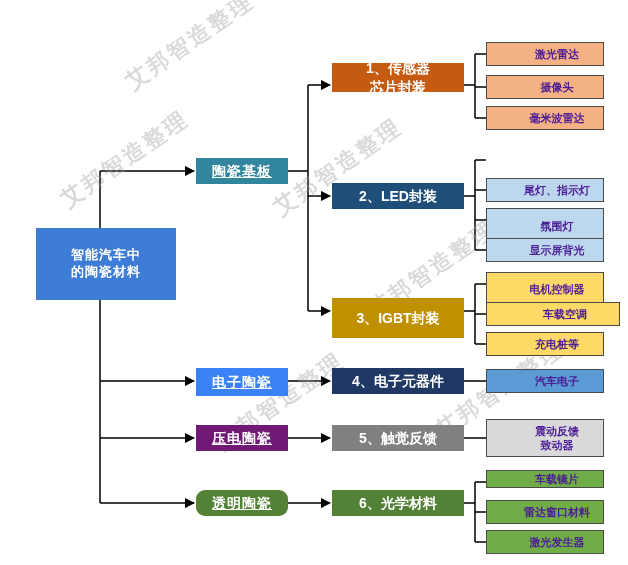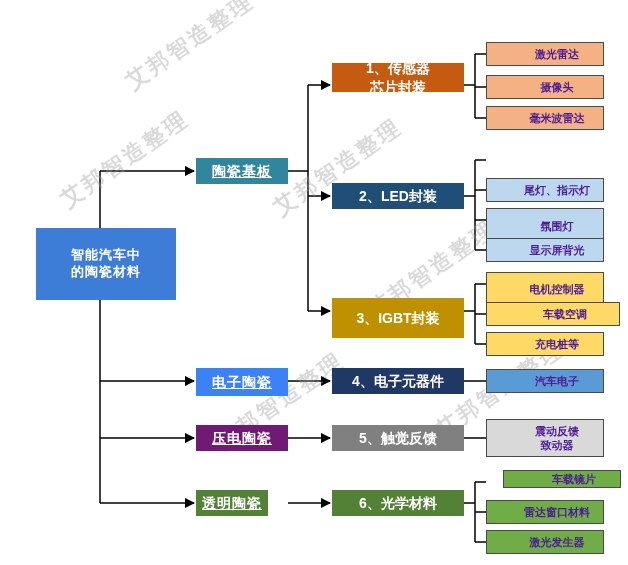--- a/index.html
+++ b/index.html
@@ -103,21 +103,21 @@
   <div class="watermark" style="left:362px;top:300px">艾邦智造整理</div>
   <div class="watermark" style="left:210px;top:432px">艾邦智造整理</div>
   <div class="watermark" style="left:430px;top:420px">艾邦智造整理</div>
 
   <div class="node root-node" style="left: 36px; top: 228px; width: 140px; height: 72px; background: rgb(62, 125, 215);">智能汽车中
 的陶瓷材料</div>
 
   <div class="node lvl2" style="left: 196px; top: 158px; width: 92px; height: 26px; background: rgb(49, 133, 156);">陶瓷基板</div>
   <div class="node lvl2" style="left: 196px; top: 368px; width: 92px; height: 28px; background: #3b82f6;">电子陶瓷</div>
   <div class="node lvl2" style="left: 196px; top: 425px; width: 92px; height: 26px; background: #701a75;">压电陶瓷</div>
-  <div class="node lvl2" style="left: 196px; top: 490px; width: 72px; height: 26px; background: rgb(83, 129, 53);">透明陶瓷</div>
+  <div class="node lvl2" style="left: 196px; top: 490px; width: 92px; height: 26px; background: rgb(83, 129, 53); border-radius: 9px;">透明陶瓷</div>
 
   <div class="node lvl3" style="left: 332px; top: 63px; width: 132px; height: 29px; background: rgb(197, 90, 17);">1、传感器
 芯片封装</div>
   <div class="node lvl3" style="left: 332px; top: 183px; width: 132px; height: 26px; background: rgb(31, 78, 121);">2、LED封装</div>
   <div class="node lvl3" style="left: 332px; top: 298px; width: 132px; height: 40px; background: rgb(191, 144, 0);">3、IGBT封装</div>
   <div class="node lvl3" style="left: 332px; top: 368px; width: 132px; height: 26px; background: rgb(31, 56, 100);">4、电子元器件</div>
   <div class="node lvl3" style="left: 332px; top: 425px; width: 132px; height: 26px; background: rgb(128, 128, 128);">5、触觉反馈</div>
   <div class="node lvl3" style="left: 332px; top: 490px; width: 132px; height: 26px; background: rgb(83, 129, 53);">6、光学材料</div>
 
   <div class="node leaf" style="left: 486px; top: 42px; width: 118px; height: 24px; background: rgb(244, 177, 131);">激光雷达</div>
@@ -130,17 +130,17 @@
 
   <div class="node leaf" style="left: 486px; top: 272px; width: 118px; height: 34px; background: rgb(255, 217, 102);">电机控制器</div>
   <div class="node leaf" style="left: 486px; top: 302px; width: 134px; height: 24px; background: rgb(255, 217, 102);">车载空调</div>
   <div class="node leaf" style="left: 486px; top: 332px; width: 118px; height: 24px; background: rgb(255, 217, 102);">充电桩等</div>
 
   <div class="node leaf" style="left: 486px; top: 369px; width: 118px; height: 24px; background: rgb(91, 155, 213);">汽车电子</div>
 
   <div class="node leaf" style="left: 486px; top: 419px; width: 118px; height: 38px; background: rgb(217, 217, 217);">震动反馈
 致动器</div>
 
-  <div class="node leaf" style="left: 486px; top: 470px; width: 118px; height: 18px; background: rgb(112, 173, 71); margin-left: 17px;">车载镜片</div>
+  <div class="node leaf" style="left: 486px; top: 470px; width: 118px; height: 18px; background: rgb(112, 173, 71);">车载镜片</div>
   <div class="node leaf" style="left: 486px; top: 500px; width: 118px; height: 24px; background: rgb(112, 173, 71);">雷达窗口材料</div>
   <div class="node leaf" style="left: 486px; top: 530px; width: 118px; height: 24px; background: rgb(112, 173, 71);">激光发生器</div>
 
 </div>
 
 </body></html>

